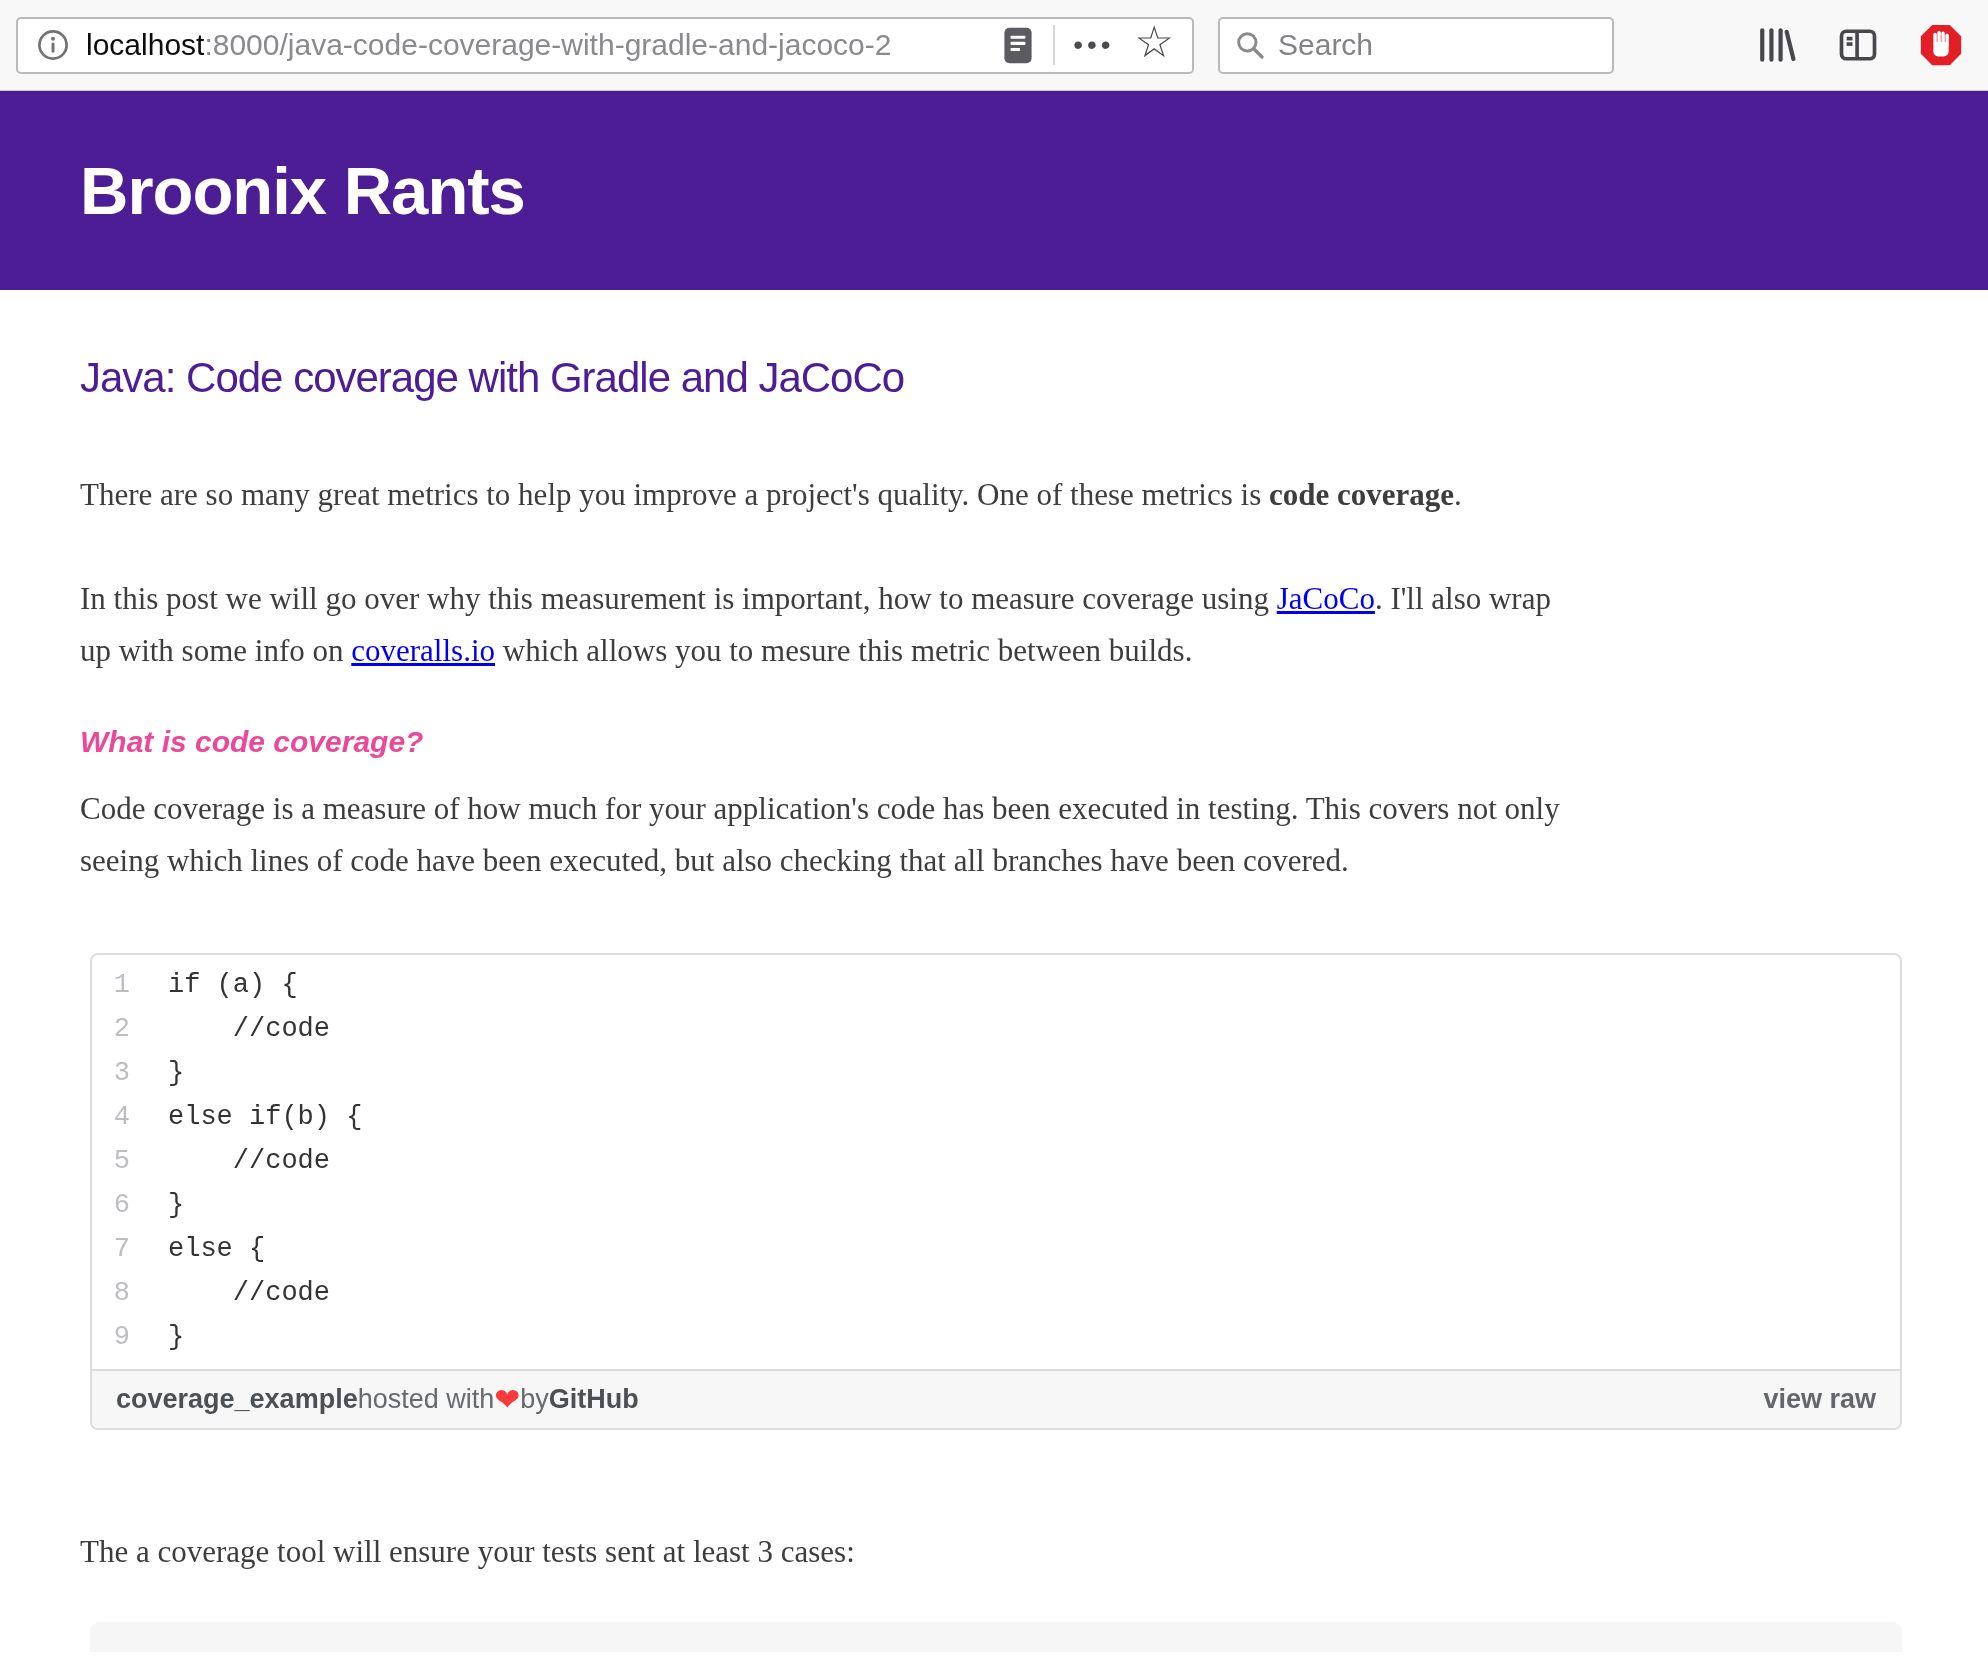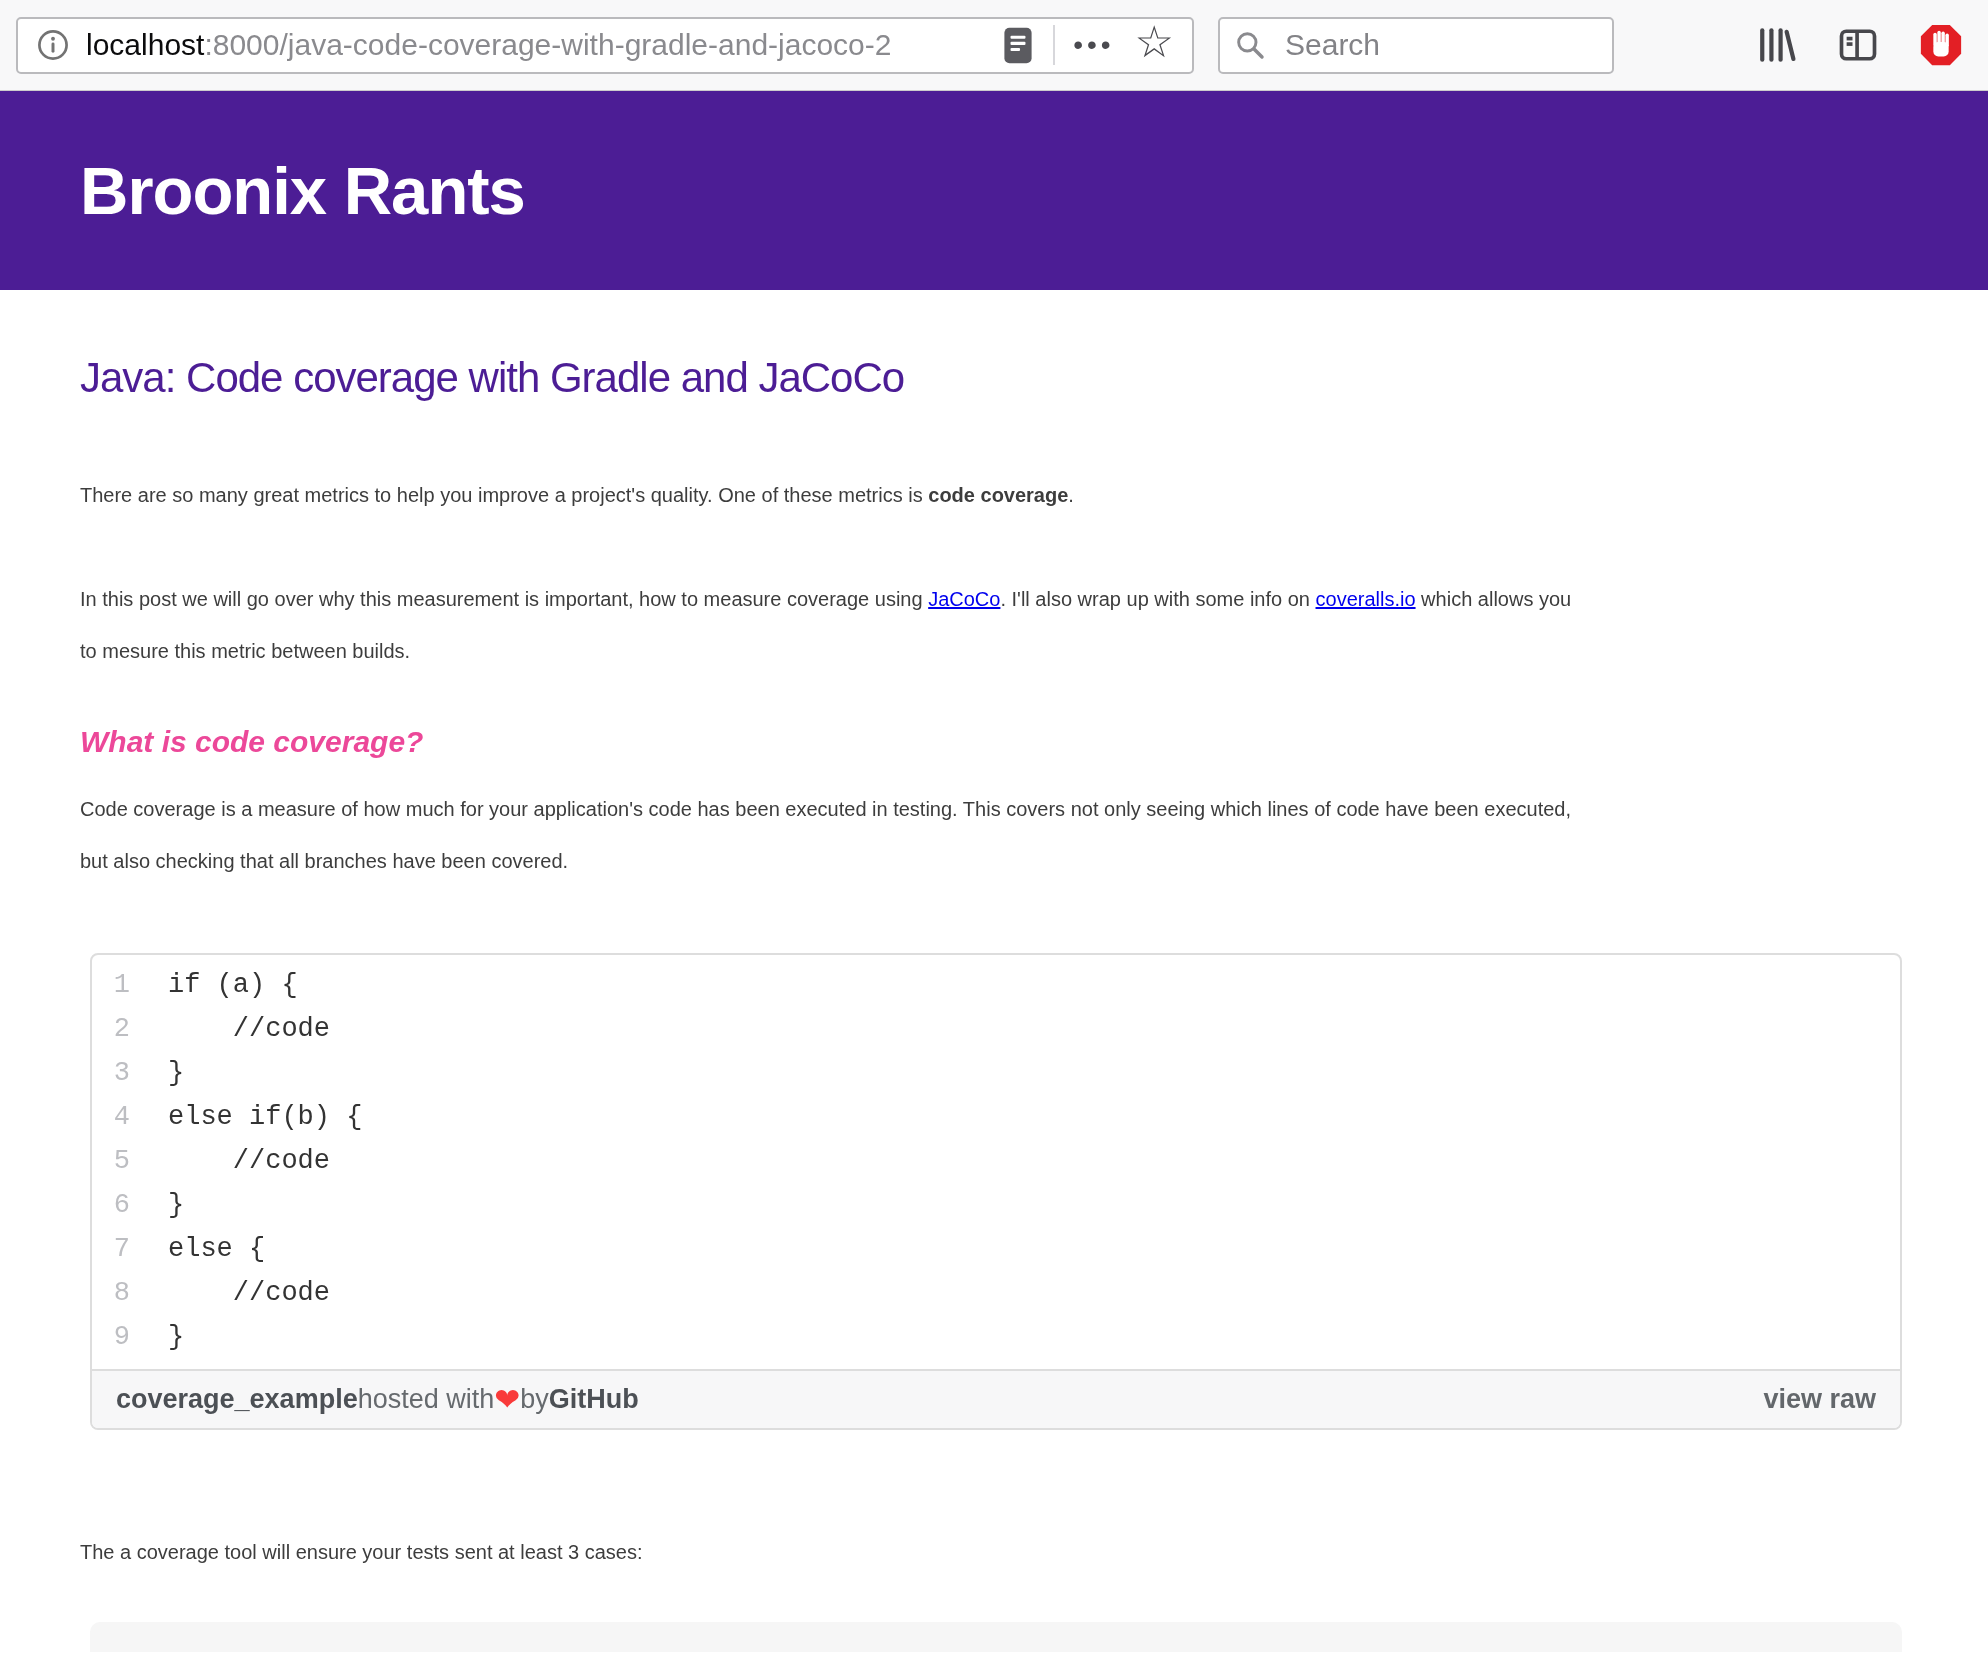--- a/index.html
+++ b/index.html
@@ -23,37 +23,37 @@
   .url-spacer { flex:1; }
   .urlbar-sep { width:2px; height:40px; background:#d7d7db; margin:0 18px; }
   .dots-icon { font-size:28px; color:#4a4a4f; letter-spacing:4px; line-height:1; }
   .star-icon { font-size:44px; color:#4a4a4f; line-height:1; margin-left:20px; transform:translateY(-3px); }
   .search-bar {
     width:396px; height:57px; background:#fff; margin-left:24px;
     border:2px solid #bababd; border-radius:5px;
     display:flex; align-items:center; padding:0 14px;
   }
   .search-input {
-    border:none; outline:none; flex:1; margin-left:19px;
+    border:none; outline:none; flex:1; margin-left:12px;
     font-size:30px; color:#333; font-family:"Liberation Sans", sans-serif;
     background:transparent;
   }
   .search-input::placeholder { color:#838387; }
   .toolbar-icons { margin-left:auto; display:flex; align-items:center; gap:38px; padding-right:8px; }
   .tb-btn { display:flex; align-items:center; justify-content:center; cursor:pointer; }
 
   
   .site-header { height:199px; background:#4c1d95; display:flex; align-items:center; padding:0 80px; }
   .site-title { color:#ffffff; font-size:67px; font-weight:800; letter-spacing:-1px; }
 
   
   .main { padding:0 80px; }
   .article-title { font-size:42px; line-height:1.12; font-weight:400; color:#4c1d95; margin-top:64px; letter-spacing:-1px; }
   .para {
-    font-family:Liberation Sans, sans-serif; font-size:20px; line-height:52px;
+    font-family:Liberation Serif, serif; font-size:31px; line-height:52px;
     color:#3d3d3d; max-width:1500px;
   }
   .p1 { margin-top:68px; }
   .p2 { margin-top:52px; }
   .p3 { margin-top:24px; }
   .p4 { margin-top:96px; }
   .sub-heading { font-size:30px; font-weight:700; color:#ec4899; margin-top:48px;font-style:italic; }
   .ext-link { color:#0000ee; text-decoration:underline; cursor:pointer; }
   .para strong { font-weight:700; }
 

